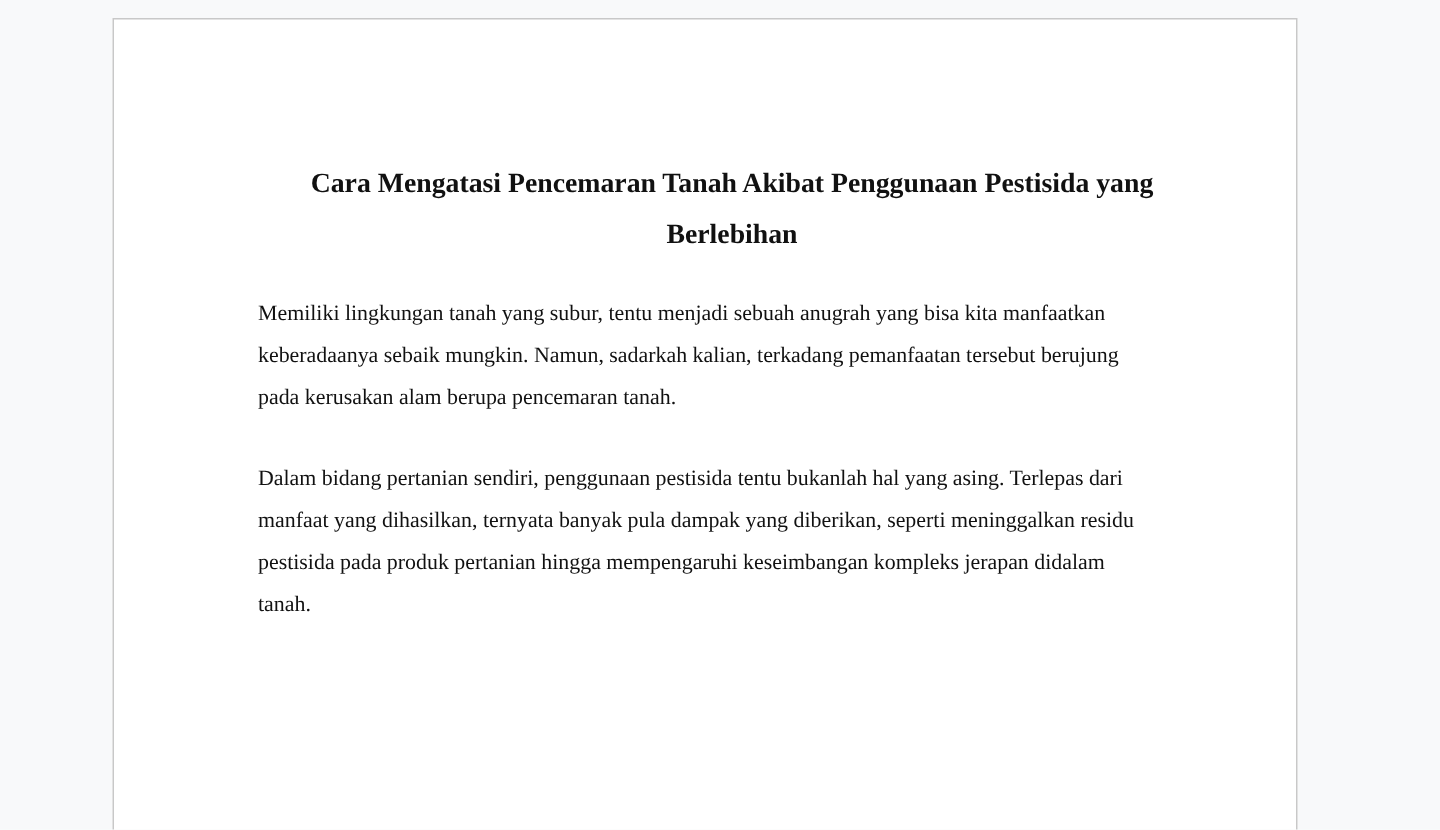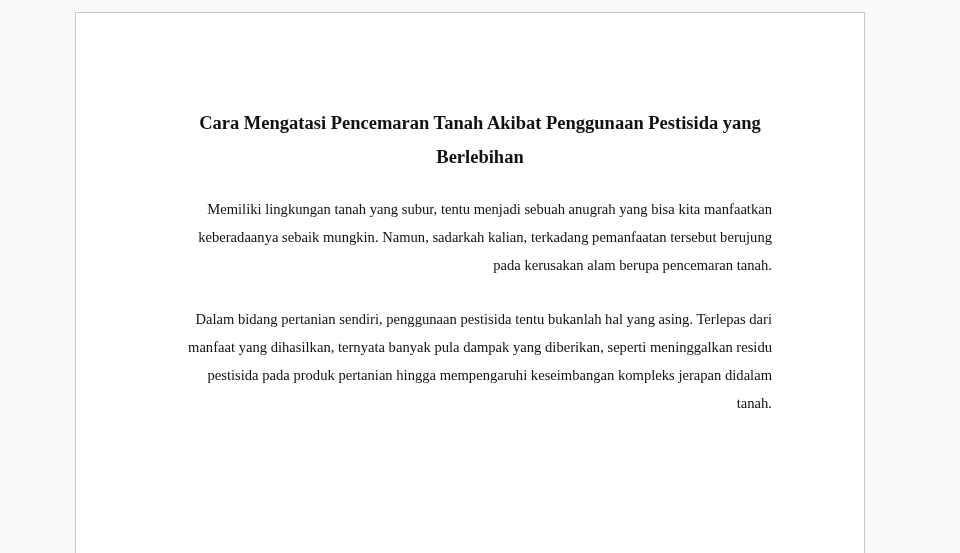--- a/index.html
+++ b/index.html
@@ -38,28 +38,28 @@
       font-family: "Liberation Serif", "DejaVu Serif", serif;
       font-weight: bold;
       font-size: 18.5px;
       line-height: 34px;
       text-align: center;
       margin: 0 0 22px 0;
       padding: 0;
       width: 600px;
       margin-left: 0;
       position: relative;
-      left: 8px;
+      left: 16px;
     }
     .doc-para {
       font-size: 14.6px;
       line-height: 27.8px;
       margin: 0 0 27px 0;
       padding: 0;
-      text-align: right;
+      text-align: left;
     }
   </style>
 </head>
 <body>
 
 <div class="viewport">
   <div class="page">
     <div class="doc-body">
       <h1 class="doc-title">Cara Mengatasi Pencemaran Tanah Akibat Penggunaan Pestisida yang Berlebihan</h1>
       <p class="doc-para">Memiliki lingkungan tanah yang subur, tentu menjadi sebuah anugrah yang bisa kita manfaatkan keberadaanya sebaik mungkin. Namun, sadarkah kalian, terkadang pemanfaatan tersebut berujung pada kerusakan alam berupa pencemaran tanah.</p>

